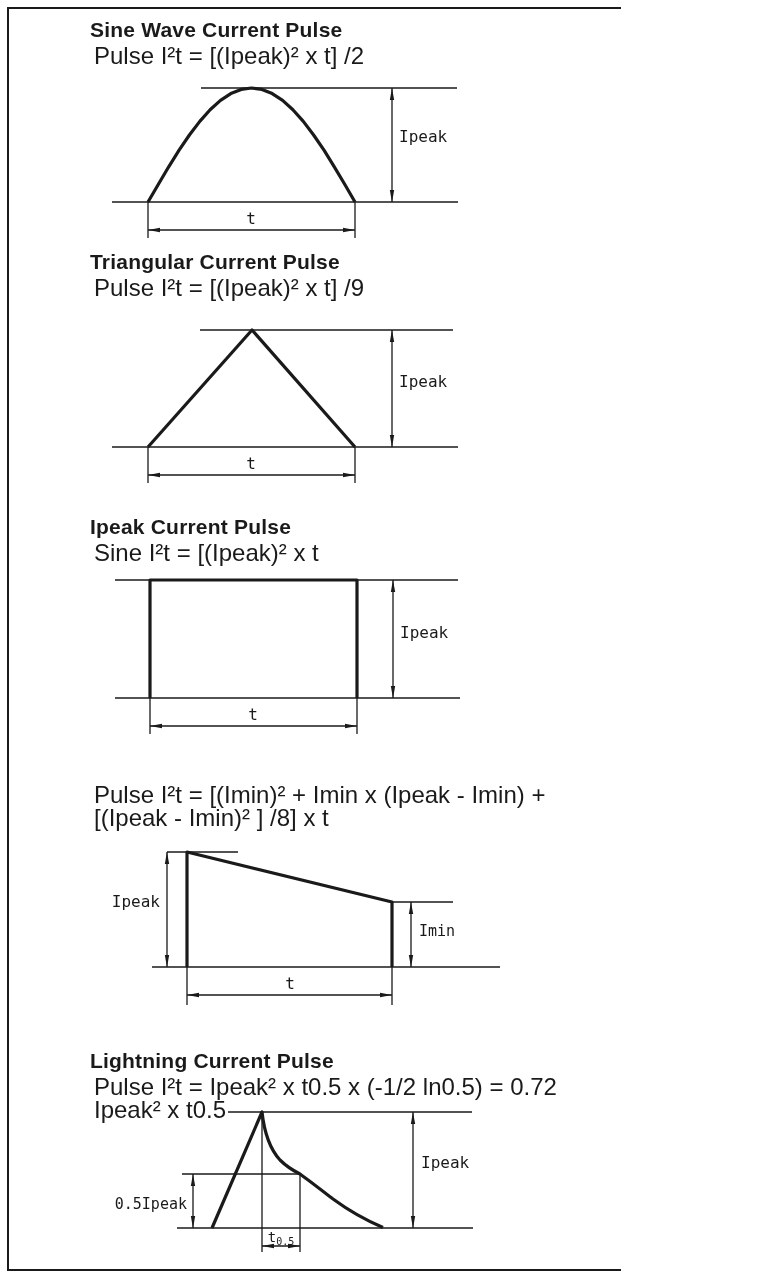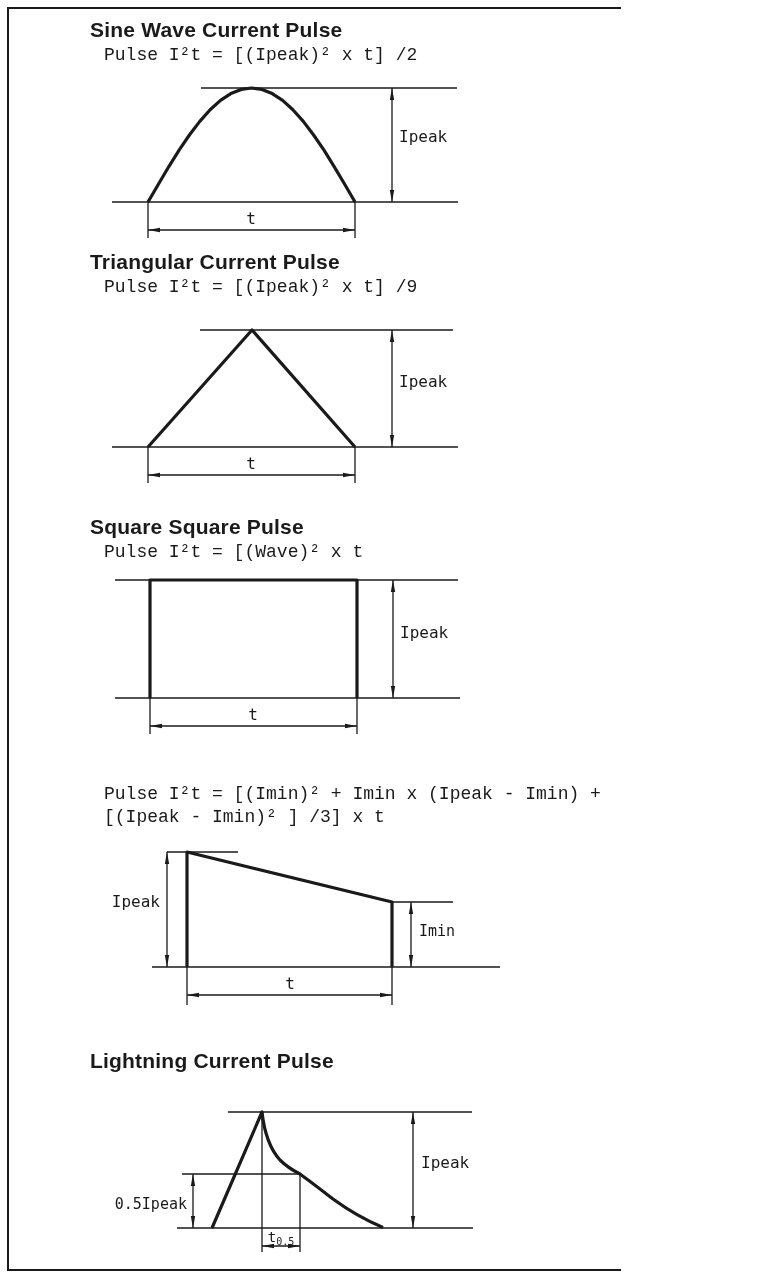--- a/index.html
+++ b/index.html
@@ -6,21 +6,21 @@
   .page{
     position:relative;width:621px;height:1280px;background:#ffffff;
     font-family:"Liberation Sans",sans-serif;overflow:hidden;
   }
   .frame{
     position:absolute;left:7px;top:7px;width:749px;height:1264px;
     border:2.5px solid #1a1a1a;box-sizing:border-box;
   }
   .section-text{position:absolute;left:90px;color:#1a1a1a;}
   .section-text h2{font-size:21px;line-height:24px;font-weight:bold;margin:0;letter-spacing:.2px;}
-  .section-text p{font-size:18px;line-height:23px;margin:2px 0 0 14px;font-family:Liberation Mono, monospace;}
+  .section-text p{font-size:24px;line-height:23px;margin:2px 0 0 4px;}
   svg.diagram{position:absolute;left:0;}
   .tk{stroke:#1a1a1a;stroke-width:3.2;fill:none;stroke-linejoin:round;stroke-linecap:butt;}
   .tn{stroke:#1a1a1a;stroke-width:1.3;fill:none;}
   .dm{stroke:#1a1a1a;stroke-width:1.3;fill:none;}
   .lb{font-family:"DejaVu Sans Mono",monospace;font-size:16px;fill:#1a1a1a;}
   .lb-sm{font-family:"DejaVu Sans Mono",monospace;font-size:15px;fill:#1a1a1a;}
   .lb-xs{font-family:"DejaVu Sans Mono",monospace;font-size:14px;fill:#1a1a1a;}
   .lb-sub{font-size:10px;}
 </style>
 </head>
@@ -63,55 +63,56 @@
     <path class="tk" d="M148,127 L252,10 L355,127"></path>
     <line class="dm" x1="392" y1="10" x2="392" y2="127" marker-start="url(#dimArrow)" marker-end="url(#dimArrow)"></line>
     <text class="lb" x="399" y="67">Ipeak</text>
     <line class="tn" x1="148" y1="127" x2="148" y2="163"></line>
     <line class="tn" x1="355" y1="127" x2="355" y2="163"></line>
     <line class="dm" x1="148" y1="155" x2="355" y2="155" marker-start="url(#dimArrow)" marker-end="url(#dimArrow)"></line>
     <text class="lb" x="251" y="149" text-anchor="middle">t</text>
   </svg>
 
   <div class="section-text" style="top:515px">
-    <h2>Square Square Pulse</h2>
-    <p>Pulse I²t = [(Wave)² x t</p>
+    <h2>Ipeak Current Pulse</h2>
+    <p>Sine I²t = [(Ipeak)² x t</p>
   </div>
   <svg class="diagram" style="top:570px" width="763" height="170" viewBox="0 0 763 170">
     <line class="tn" x1="115" y1="10" x2="458" y2="10"></line>
     <line class="tn" x1="115" y1="128" x2="460" y2="128"></line>
     <path class="tk" d="M150,128 L150,10 L357,10 L357,128"></path>
     <line class="dm" x1="393" y1="10" x2="393" y2="128" marker-start="url(#dimArrow)" marker-end="url(#dimArrow)"></line>
     <text class="lb" x="400" y="68">Ipeak</text>
     <line class="tn" x1="150" y1="128" x2="150" y2="164"></line>
     <line class="tn" x1="357" y1="128" x2="357" y2="164"></line>
     <line class="dm" x1="150" y1="156" x2="357" y2="156" marker-start="url(#dimArrow)" marker-end="url(#dimArrow)"></line>
     <text class="lb" x="253" y="150" text-anchor="middle">t</text>
   </svg>
 
   <div class="section-text" style="top:781px">
-    <p>Pulse I²t = [(Imin)² + Imin x (Ipeak - Imin) + [(Ipeak - Imin)² ] /3] x t</p>
+    <p>Pulse I²t = [(Imin)² + Imin x (Ipeak - Imin) + [(Ipeak - Imin)² ] /8] x t</p>
   </div>
   <svg class="diagram" style="top:845px" width="763" height="165" viewBox="0 0 763 165">
     <line class="tn" x1="167" y1="7" x2="238" y2="7"></line>
     <line class="tn" x1="392" y1="57" x2="453" y2="57"></line>
     <line class="tn" x1="152" y1="122" x2="500" y2="122"></line>
     <path class="tk" d="M187,122 L187,7 L392,57 L392,122"></path>
     <line class="dm" x1="167" y1="7" x2="167" y2="122" marker-start="url(#dimArrow)" marker-end="url(#dimArrow)"></line>
     <text class="lb" x="160" y="62" text-anchor="end">Ipeak</text>
     <line class="dm" x1="411" y1="57" x2="411" y2="122" marker-start="url(#dimArrow)" marker-end="url(#dimArrow)"></line>
     <text class="lb-sm" x="419" y="91">Imin</text>
     <line class="tn" x1="187" y1="122" x2="187" y2="160"></line>
     <line class="tn" x1="392" y1="122" x2="392" y2="160"></line>
     <line class="dm" x1="187" y1="150" x2="392" y2="150" marker-start="url(#dimArrow)" marker-end="url(#dimArrow)"></line>
     <text class="lb" x="290" y="144" text-anchor="middle">t</text>
   </svg>
 
   <div class="section-text" style="top:1049px">
     <h2>Lightning Current Pulse</h2>
+    <p>Pulse I²t = Ipeak² x t0.5 x (-1/2 ln0.5) = 0.72 Ipeak² x t0.5</p>
   </div>
   <svg class="diagram" style="top:1105px" width="763" height="165" viewBox="0 0 763 165">
     <line class="tn" x1="228" y1="7" x2="472" y2="7"></line>
     <line class="tn" x1="177" y1="123" x2="473" y2="123"></line>
     <line class="tn" x1="182" y1="69" x2="300" y2="69"></line>
     <line class="tn" x1="262" y1="7" x2="262" y2="147"></line>
     <line class="tn" x1="300" y1="69" x2="300" y2="147"></line>
     <path class="tk" d="M212,123 L262,7 C264,25 269,43 280,55 C288,63 294,66 300,69 C309,75.5 320,84 333,94 C348,105 363,114 383,122.5"></path>
     <line class="dm" x1="193" y1="69" x2="193" y2="123" marker-start="url(#dimArrow)" marker-end="url(#dimArrow)"></line>
     <text class="lb-sm" x="187" y="104" text-anchor="end">0.5Ipeak</text>

